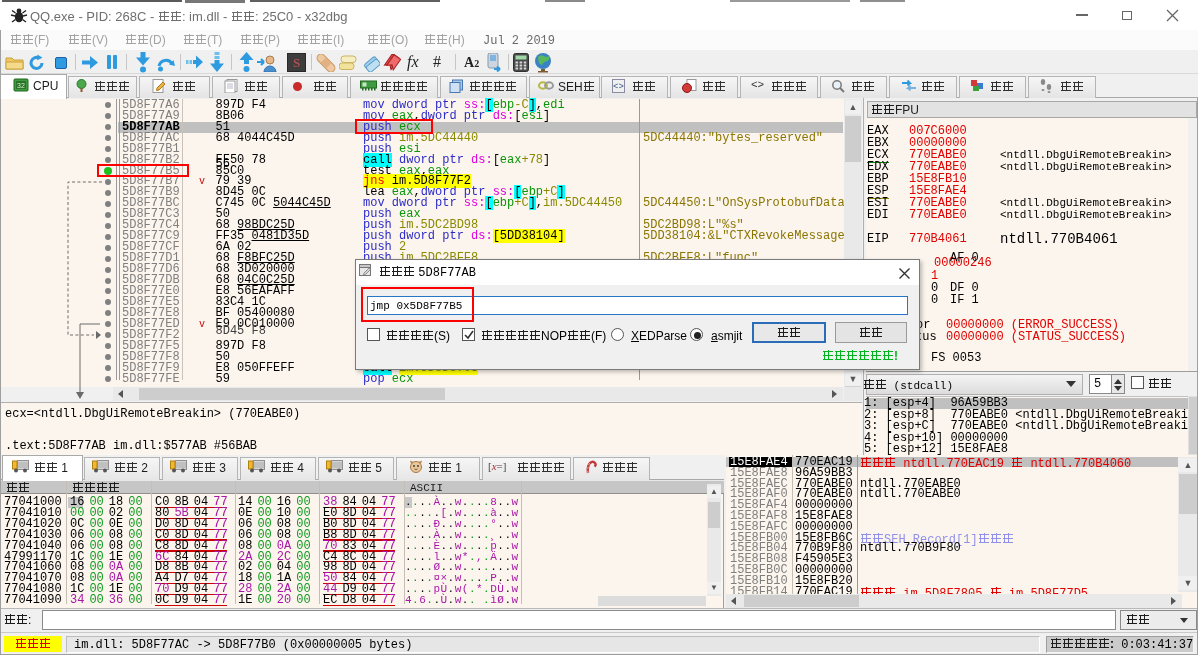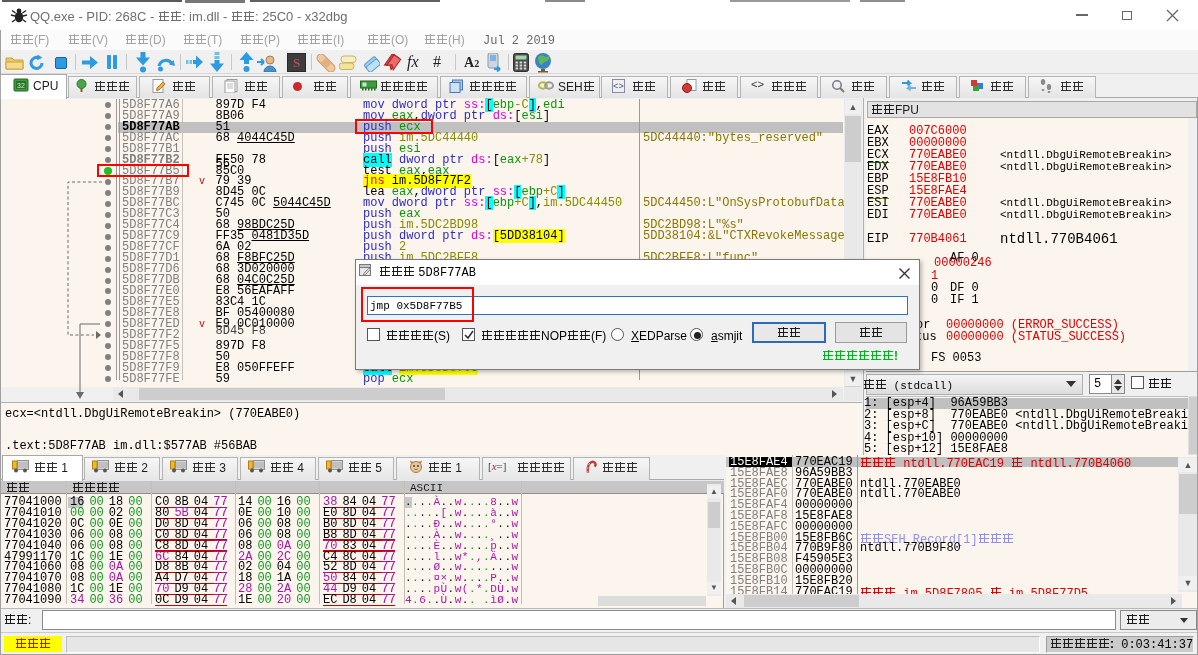--- a/index.html
+++ b/index.html
@@ -317,29 +317,29 @@
 <div class="abs" style="left:104.5px;top:113.25px;width:6px;height:6px;border-radius:3.0px;background:#808080"></div>
 <div class="row" style="left:122px;top:110.75px;color:#7f7f7f;font-weight:normal">5D8F77A9</div>
 <div class="row" style="left:215.5px;top:110.75px;color:#000">8B06</div>
 <div class="row" style="left:363px;top:110.75px;color:#000"><span class="mn">mov</span> <span class="reg">eax</span>,<span class="mn">dword ptr</span> <span class="seg">ds:</span>[<span class="reg">esi</span>]</div>
 <div class="abs" style="left:104.5px;top:124.19999999999999px;width:6px;height:6px;border-radius:3.0px;background:#808080"></div>
 <div class="row" style="left:122px;top:121.69999999999999px;color:#000;font-weight:bold">5D8F77AB</div>
 <div class="row" style="left:215.5px;top:121.69999999999999px;color:#000">51</div>
 <div class="row" style="left:363px;top:121.69999999999999px;color:#000"><span class="mn">push</span> <span class="reg">ecx</span></div>
 <div class="abs" style="left:104.5px;top:135.14999999999998px;width:6px;height:6px;border-radius:3.0px;background:#808080"></div>
 <div class="row" style="left:122px;top:132.64999999999998px;color:#7f7f7f;font-weight:normal">5D8F77AC</div>
-<div class="row" style="left:215.5px;top:132.64999999999998px;color:#000">68 <span style="text-decoration:underline">4044C45D</span></div>
+<div class="row" style="left:215.5px;top:132.64999999999998px;color:#000">68 <span style="">4044C45D</span></div>
 <div class="row" style="left:363px;top:132.64999999999998px;color:#000"><span class="mn">push</span> <span class="oliv">im.5DC44440</span></div>
 <div class="row cmt" style="left:643px;top:132.64999999999998px">5DC44440:"bytes_reserved"</div>
 <div class="abs" style="left:104.5px;top:146.1px;width:6px;height:6px;border-radius:3.0px;background:#808080"></div>
 <div class="row" style="left:122px;top:143.6px;color:#7f7f7f;font-weight:normal">5D8F77B1</div>
 <div class="row" style="left:215.5px;top:159px;color:#000">56</div>
 <div class="row" style="left:363px;top:143.6px;color:#000"><span class="mn">push</span> <span class="reg">esi</span></div>
 <div class="abs" style="left:104.5px;top:157.05px;width:6px;height:6px;border-radius:3.0px;background:#808080"></div>
-<div class="row" style="left:122px;top:154.55px;color:#7f7f7f;font-weight:bold">5D8F77B2</div>
+<div class="row" style="left:122px;top:154.55px;color:#7f7f7f;font-weight:normal">5D8F77B2</div>
 <div class="row" style="left:215.5px;top:154.55px;color:#000">FF50 78</div>
 <div class="row" style="left:363px;top:154.55px;color:#000"><span class="cyb">call</span> <span class="mn">dword ptr</span> <span class="seg">ds:</span>[<span class="reg">eax</span><span class="num">+78</span>]</div>
 <div class="abs" style="left:103.5px;top:167.0px;width:8px;height:8px;border-radius:4.0px;background:#1fbf1f"></div>
 <div class="row" style="left:122px;top:165.5px;color:#7f7f7f;font-weight:normal">5D8F77B5</div>
 <div class="row" style="left:215.5px;top:165.5px;color:#000">85C0</div>
 <div class="row" style="left:363px;top:165.5px;color:#000"><span class="blk2">test</span> <span class="reg">eax</span>,<span class="reg">eax</span></div>
 <div class="abs" style="left:104.5px;top:178.95px;width:6px;height:6px;border-radius:3.0px;background:#808080"></div>
 <div class="row" style="left:122px;top:176.45px;color:#7f7f7f;font-weight:normal">5D8F77B7</div>
 <div class="row" style="left:215.5px;top:176.45px;color:#000">79 39</div>
 <div class="row" style="left:199px;top:176.45px;color:#d00000;font-size:10px">v</div>
@@ -812,21 +812,21 @@
 <div class="row" style="left:128.2px;top:562.4px;color:#0f9b1f">00</div>
 <div class="row" style="left:155.0px;top:562.4px;color:#000">D8</div>
 <div class="row" style="left:174.4px;top:562.4px;color:#000">8B</div>
 <div class="row" style="left:193.8px;top:562.4px;color:#000">04</div>
 <div class="row" style="left:213.2px;top:562.4px;color:#a818a8">77</div>
 <div class="abs" style="left:155px;top:572.1px;width:72px;height:1.3px;background:#cc0000"></div>
 <div class="row" style="left:238.0px;top:562.4px;color:#000">02</div>
 <div class="row" style="left:257.4px;top:562.4px;color:#0f9b1f">00</div>
 <div class="row" style="left:276.8px;top:562.4px;color:#000">04</div>
 <div class="row" style="left:296.2px;top:562.4px;color:#0f9b1f">00</div>
-<div class="row" style="left:323.0px;top:562.4px;color:#000">52</div>
+<div class="row" style="left:323.0px;top:562.4px;color:#000">98</div>
 <div class="row" style="left:342.4px;top:562.4px;color:#000">8D</div>
 <div class="row" style="left:361.8px;top:562.4px;color:#000">04</div>
 <div class="row" style="left:381.2px;top:562.4px;color:#a818a8">77</div>
 <div class="abs" style="left:323px;top:572.1px;width:72px;height:1.3px;background:#cc0000"></div>
 <div class="row" style="left:405.0px;top:562.4px;color:#000;font-size:11px">.</div>
 <div class="row" style="left:412.1px;top:562.4px;color:#0f9b1f;font-size:11px">.</div>
 <div class="row" style="left:419.2px;top:562.4px;color:#000;font-size:11px">.</div>
 <div class="row" style="left:426.3px;top:562.4px;color:#0f9b1f;font-size:11px">.</div>
 <div class="row" style="left:433.4px;top:562.4px;color:#a818a8;font-size:11px">Ø</div>
 <div class="row" style="left:440.5px;top:562.4px;color:#000;font-size:11px">.</div>
@@ -1007,20 +1007,21 @@
 <div class="abs thumb" style="left:744px;top:595px;width:115px;height:12px"></div>
 <div class="abs" style="left:0;top:608px;width:1198px;height:24px;background:#f0f0f0;border-top:1px solid #b9b9b9"></div>
 <div class="abs" style="left:4px;top:613px;font-size:12px"><i class="z zk"></i><i class="z zk"></i>:</div>
 <div class="abs" style="left:42px;top:610px;width:1074px;height:20px;background:#fff;border:1px solid #8a8a8a"></div>
 <div class="abs" style="left:1120px;top:610px;width:77px;height:20px;background:#ececec;border:1px solid #8a8a8a"></div>
 <div class="abs" style="left:1126px;top:613px;font-size:12px"><i class="z zk"></i><i class="z zk"></i></div>
 <div class="abs" style="left:1180px;top:618px;width:0;height:0;border-left:4.5px solid transparent;border-right:4.5px solid transparent;border-top:5.5px solid #333"></div>
 <div class="abs" style="left:0;top:632px;width:1198px;height:23px;background:#f0f0f0;border-top:1px solid #c9c9c9"></div>
 <div class="abs" style="left:4px;top:636px;width:58px;height:16px;background:#ffff00;text-align:center;font-size:12px;line-height:16px;font-weight:bold"><i class="z zr"></i><i class="z zr"></i><i class="z zr"></i></div>
 <div class="abs" style="left:66px;top:636px;width:974px;height:17px;background:#e6e6e6;border:1px solid #bdbdbd;border-bottom-color:#fff;border-right-color:#fff"></div>
+<div class="abs mono" style="left:74px;top:638px;font-size:12px;color:#000">im.dll: 5D8F77AC -&gt; 5D8F77B0 (0x00000005 bytes)</div>
 <div class="abs" style="left:1046px;top:636px;width:148px;height:17px;background:#cbcbcb;border:1px solid #9e9e9e;border-bottom-color:#f5f5f5;border-right-color:#f5f5f5"></div>
 <div class="abs" style="left:1050px;top:637px;font-size:12px;font-weight:bold"><i class="z zk"></i><i class="z zk"></i><i class="z zk"></i><i class="z zk"></i><i class="z zk"></i>:<span class="mono" style="font-weight:normal"> 0:03:41:37</span></div>
 <div class="abs" style="left:355px;top:259px;width:565px;height:111px;background:#f0f0f0;border:1px solid #7a7a7a;box-shadow:2px 2px 4px rgba(0,0,0,0.25);z-index:10"></div>
 <div class="abs" style="left:356px;top:260px;width:563px;height:25px;background:#ffffff;z-index:11"></div>
 <svg class="abs" style="left:359px;top:264px;z-index:12" width="14" height="13">
       <rect x="0.5" y="0.5" width="11" height="11" fill="#e8e8e8" stroke="#777"></rect>
       <rect x="0.5" y="0.5" width="11" height="3" fill="#c8c8c8" stroke="#777"></rect>
       <path d="M5 9 l5-5 1.5 1.5 -5 5 -2 0.5 z" fill="#d0d0d0" stroke="#777" stroke-width="0.7"></path>
     </svg>
 <div class="abs" style="left:379px;top:265px;font-size:12px;z-index:12"><i class="z zk"></i><i class="z zk"></i><i class="z zk"></i>&nbsp;<span class="mono">5D8F77AB</span></div>

